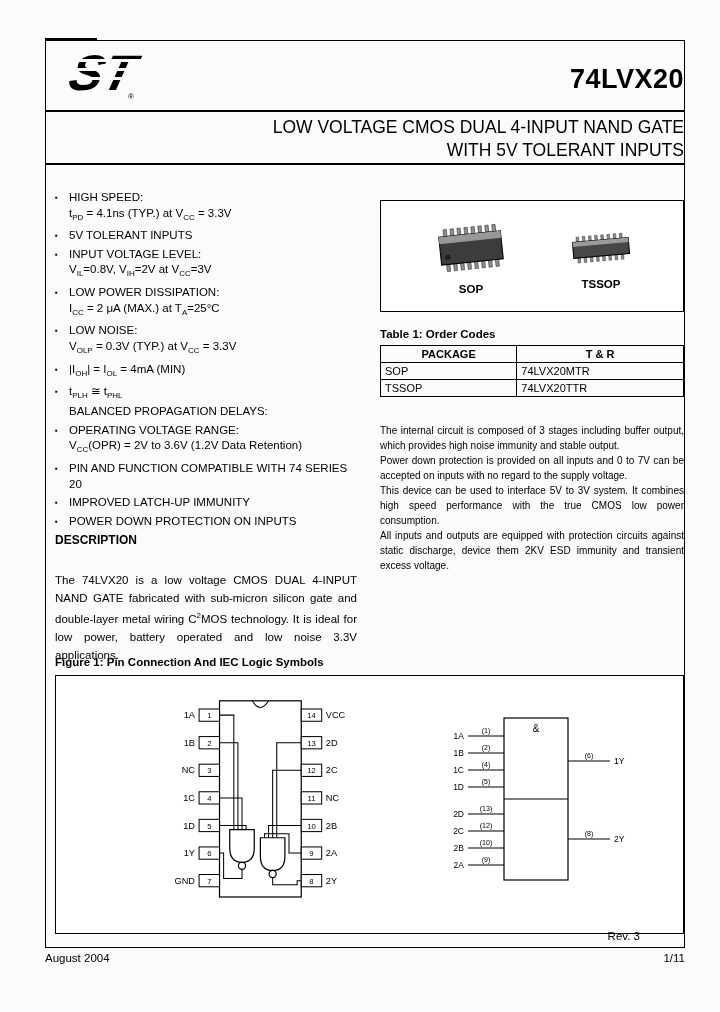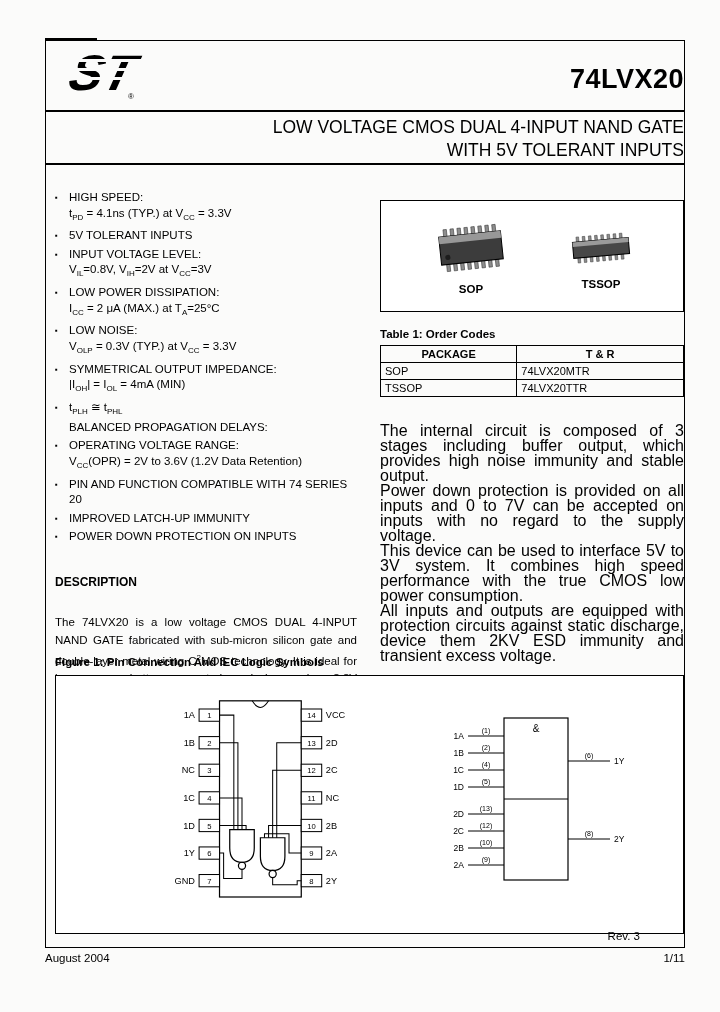--- a/index.html
+++ b/index.html
@@ -22,33 +22,33 @@
 
   .col-left{position:absolute;left:55px;top:190px;width:302px}
   .col-right{position:absolute;left:380px;top:200px;width:304px}
 
   ul.features{list-style:none}
   ul.features li{display:flex;margin-bottom:3px;font-size:11.5px;line-height:15.5px}
   ul.features .blt{width:14px;flex:0 0 14px;font-size:8px;line-height:15.5px}
   sub{font-size:8px}
   sup{font-size:8px}
 
-  .desc-heading{margin-top:30px;font-size:12px;font-weight:bold}
+  .desc-heading{margin-top:4px;font-size:12px;font-weight:bold}
   .desc-body{margin-top:24px;font-size:11.5px;line-height:18px;text-align:justify}
 
   .pkg-box{border:1px solid #000;height:112px;display:flex;justify-content:space-evenly;align-items:center;background:#fff}
   .pkg{display:flex;flex-direction:column;align-items:center;gap:9px;padding-top:4px}
   .pkg-label{font-size:11.5px;font-weight:bold}
 
   .table-caption{margin:16px 0 5px 0;font-size:11.5px;font-weight:bold}
   table.order{width:100%;border-collapse:collapse;font-size:11px}
   table.order th,table.order td{border:1px solid #000;padding:2px 4px}
   table.order th{font-weight:bold}
 
-  .overview{margin-top:26px;font-size:16px;line-height:15px;text-align:justify}
+  .overview{margin-top:26px;font-size:10px;line-height:15px;text-align:justify}
 
   .figure-caption{position:absolute;left:55px;top:656px;font-size:11.5px;font-weight:bold}
   .figure-box{position:absolute;left:55px;top:675px;width:629px;height:259px;border:1px solid #000;background:#fff}
   .dip-svg{position:absolute;left:92px;top:18px}
   .iec-svg{position:absolute;left:348px;top:32px}
 
   svg text{font-family:"Liberation Sans",sans-serif}
   .pinbox{fill:#fff;stroke:#000;stroke-width:1}
   .pn{font-size:7.5px;text-anchor:middle}
   .pl{font-size:9px}
@@ -123,21 +123,20 @@
     <li>
       <span class="blt">▪</span>
       <div class="ft">
         <div>LOW NOISE:</div>
         <div>V<sub>OLP</sub> = 0.3V (TYP.) at V<sub>CC</sub> = 3.3V</div>
       </div>
     </li>
     <li>
       <span class="blt">▪</span>
       <div class="ft">
-        <div>SYMMETRICAL OUTPUT IMPEDANCE:</div>
         <div>|I<sub>OH</sub>| = I<sub>OL</sub> = 4mA (MIN)</div>
       </div>
     </li>
     <li>
       <span class="blt">▪</span>
       <div class="ft">
         <div>t<sub>PLH</sub> ≅ t<sub>PHL</sub></div>
         <div>BALANCED PROPAGATION DELAYS:</div>
       </div>
     </li>

